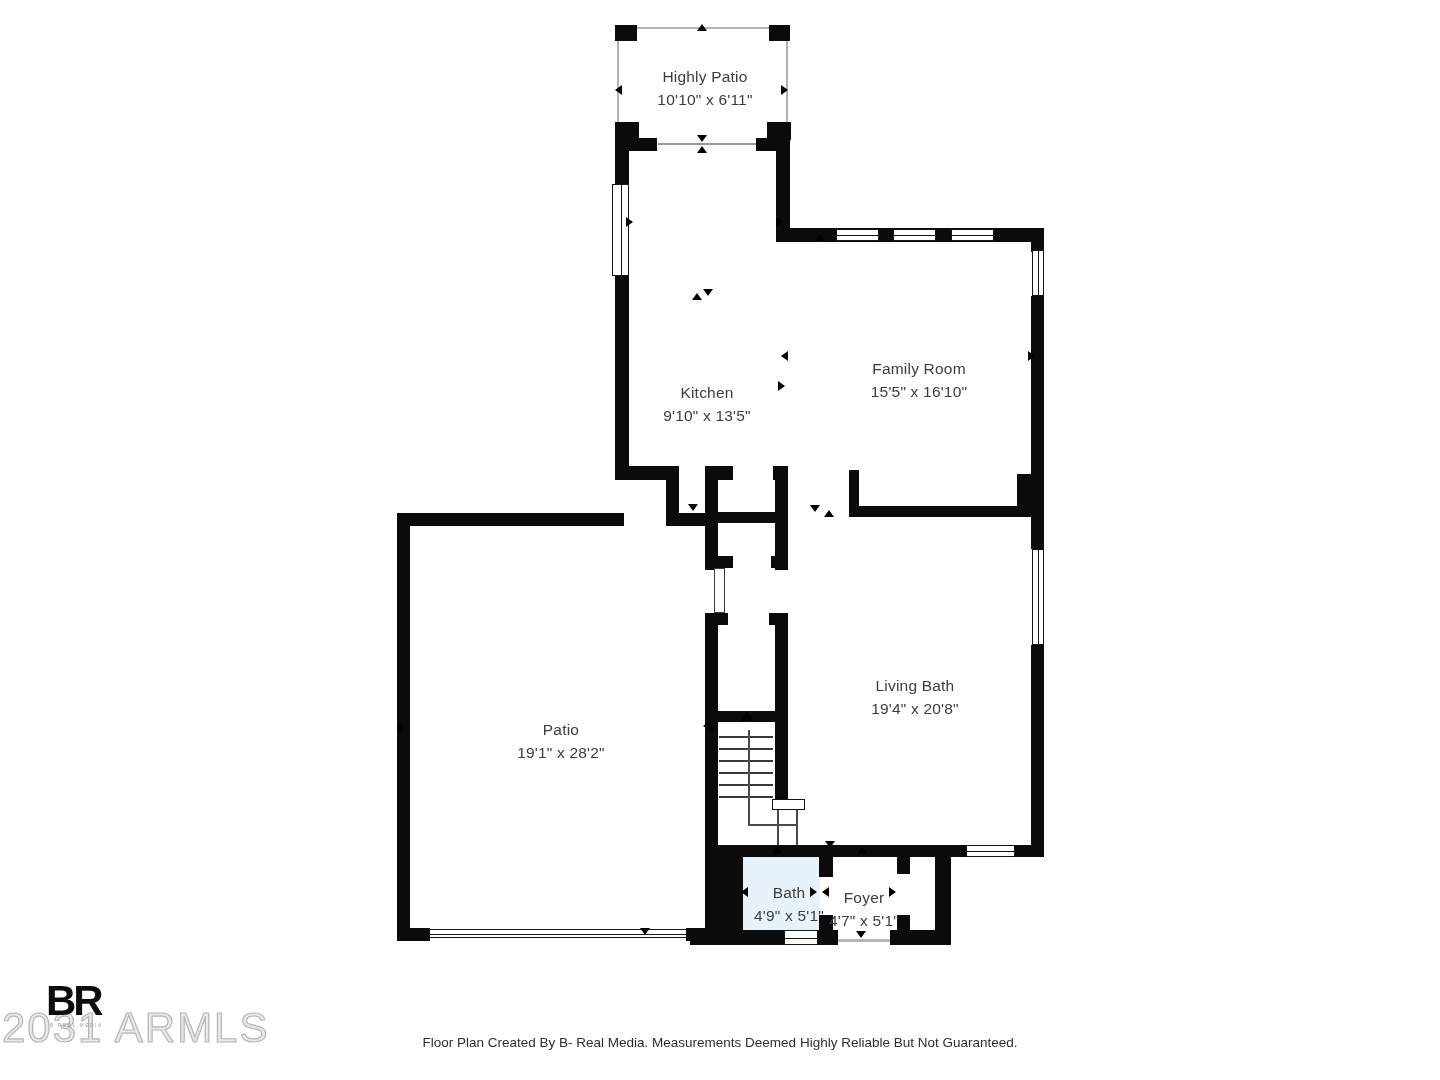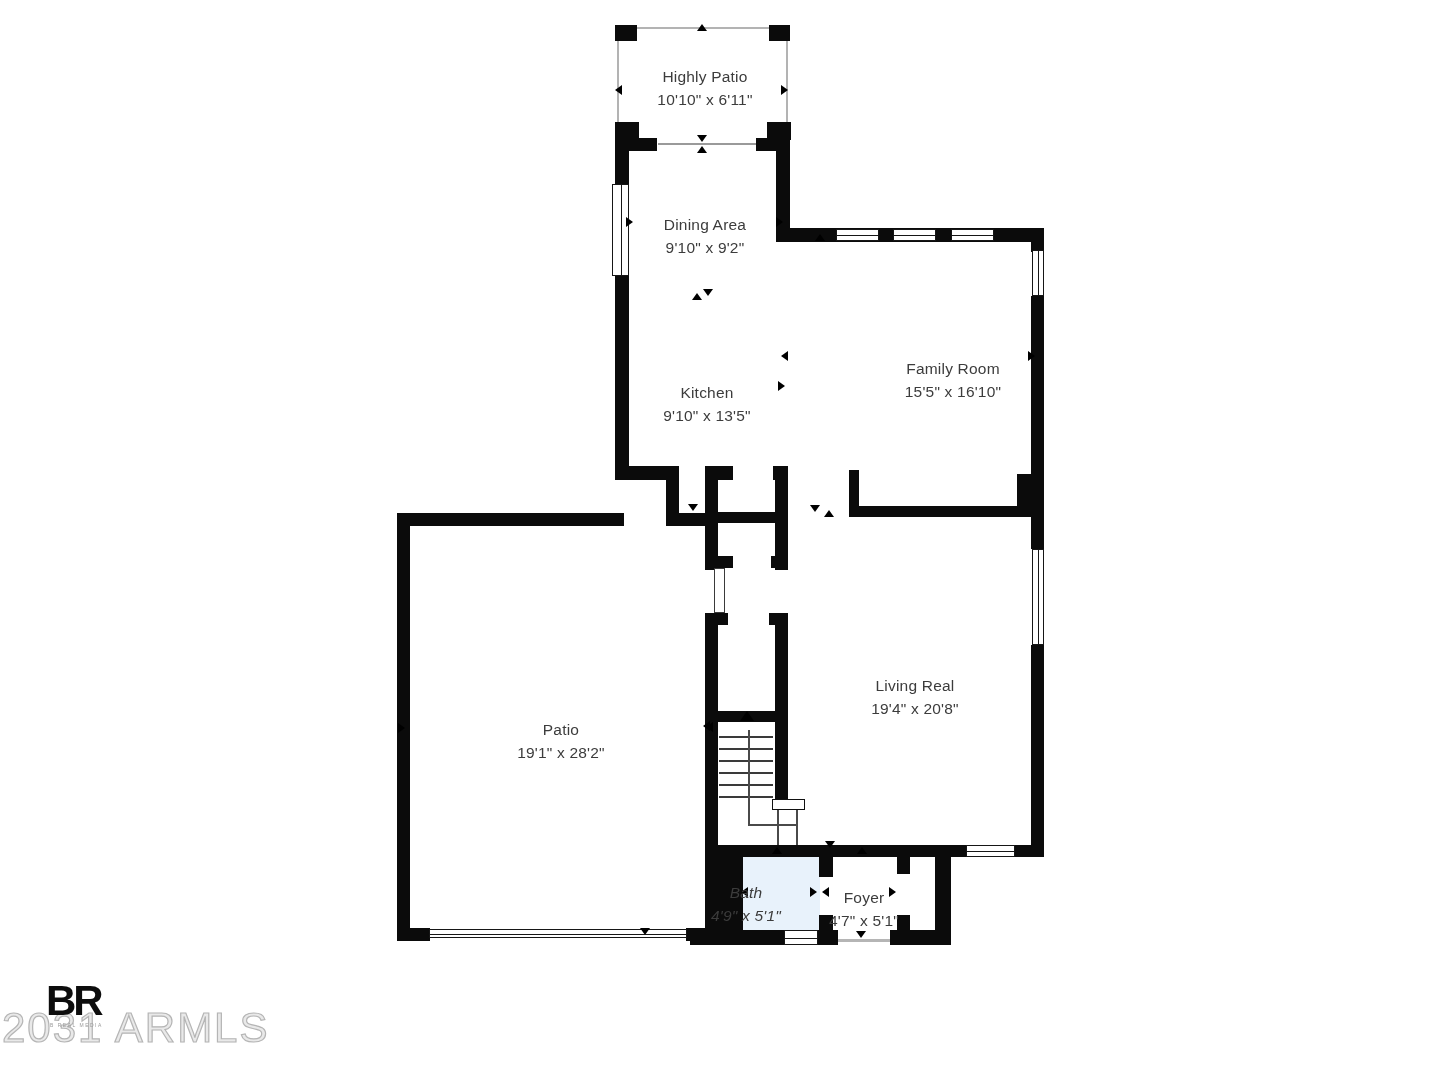--- a/index.html
+++ b/index.html
@@ -159,45 +159,42 @@
       <div class="arr l" style="left: 822px; top: 887px;"></div>
       <div class="arr r" style="left: 889px; top: 887px;"></div>
     </div>
   <div class="door-leaf"></div>
   <div class="rail"></div>
 
   <div class="room-label" style="left:705px;top:66px;">
     <div>Highly Patio</div>
     <div>10'10" x 6'11"</div>
   </div>
-  <div class="room-label" style="left:705px;top:214px;">
-    <div>Dining Area</div>
-    <div>9'10" x 9'2"</div>
-  </div>
-  <div class="room-label" style="left:953px;top:358px;">
+  <div class="room-label" style="left:919px;top:358px;">
     <div>Family Room</div>
     <div>15'5" x 16'10"</div>
   </div>
   <div class="room-label" style="left:707px;top:382px;">
     <div>Kitchen</div>
     <div>9'10" x 13'5"</div>
   </div>
   <div class="room-label" style="left:561px;top:719px;">
     <div>Patio</div>
     <div>19'1" x 28'2"</div>
   </div>
   <div class="room-label" style="left:915px;top:675px;">
-    <div>Living Real</div>
+    <div>Living Bath</div>
     <div>19'4" x 20'8"</div>
   </div>
-  <div class="room-label" style="left:746px;top:882px;font-style:italic;">
+  <div class="room-label" style="left:789px;top:882px;">
     <div>Bath</div>
     <div>4'9" x 5'1"</div>
   </div>
   <div class="room-label" style="left:864px;top:887px;">
     <div>Foyer</div>
     <div>4'7" x 5'1"</div>
   </div>
 
   <div class="watermark">2031 ARMLS</div>
   <div class="logo">BR</div>
   <div class="logo-sub">B REAL MEDIA</div>
+  <div class="footer">Floor Plan Created By B- Real Media. Measurements Deemed Highly Reliable But Not Guaranteed.</div>
 </div>
 
 </body></html>

